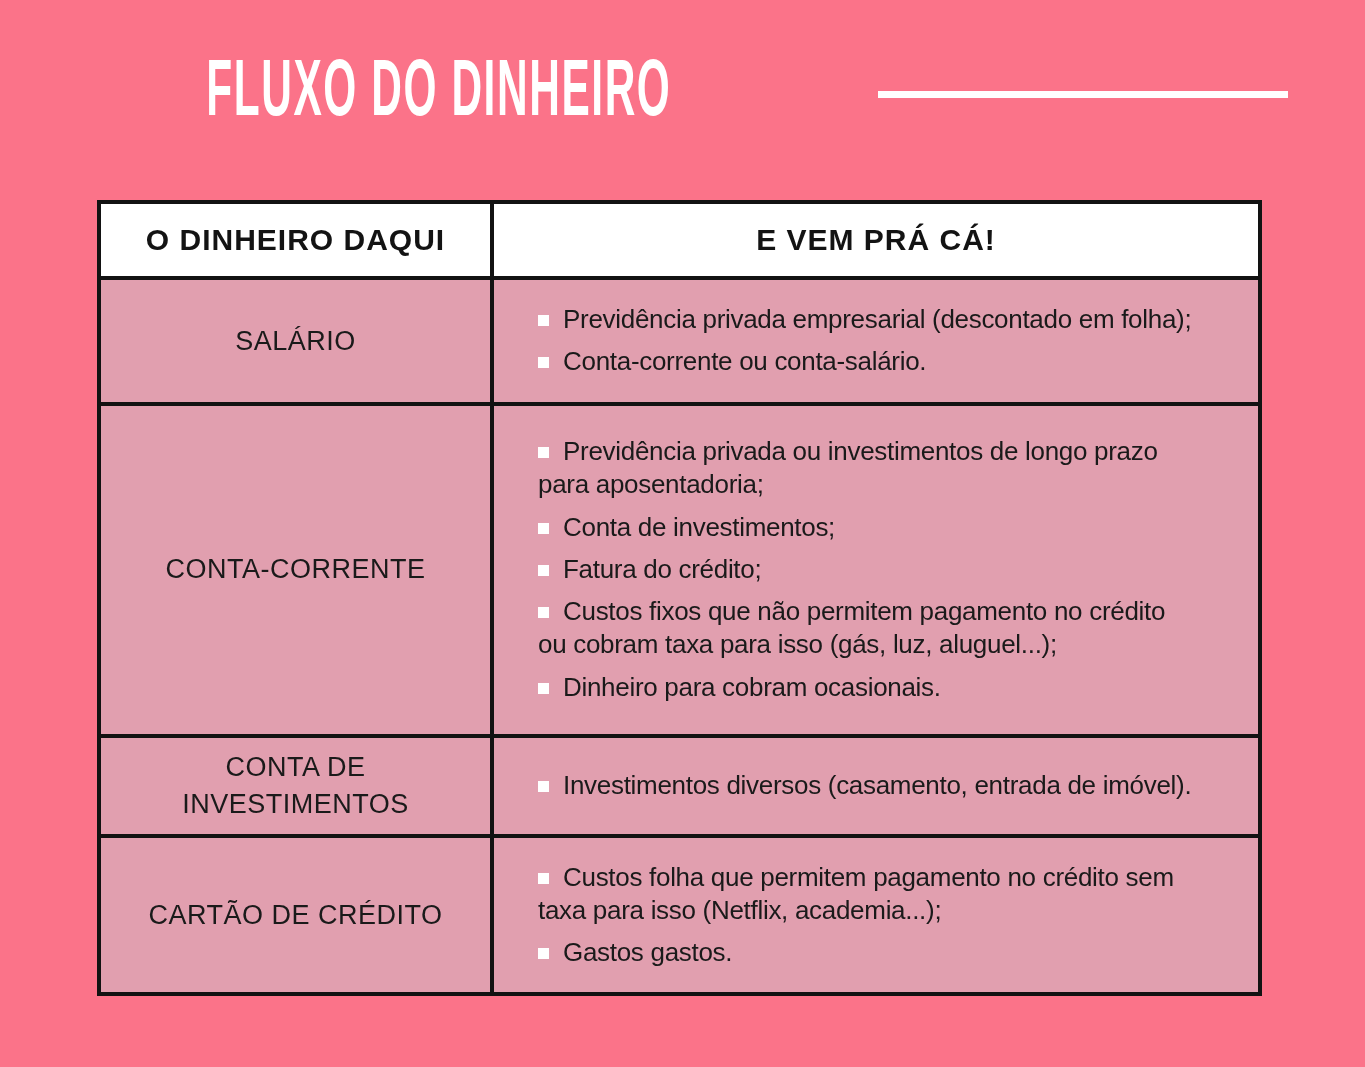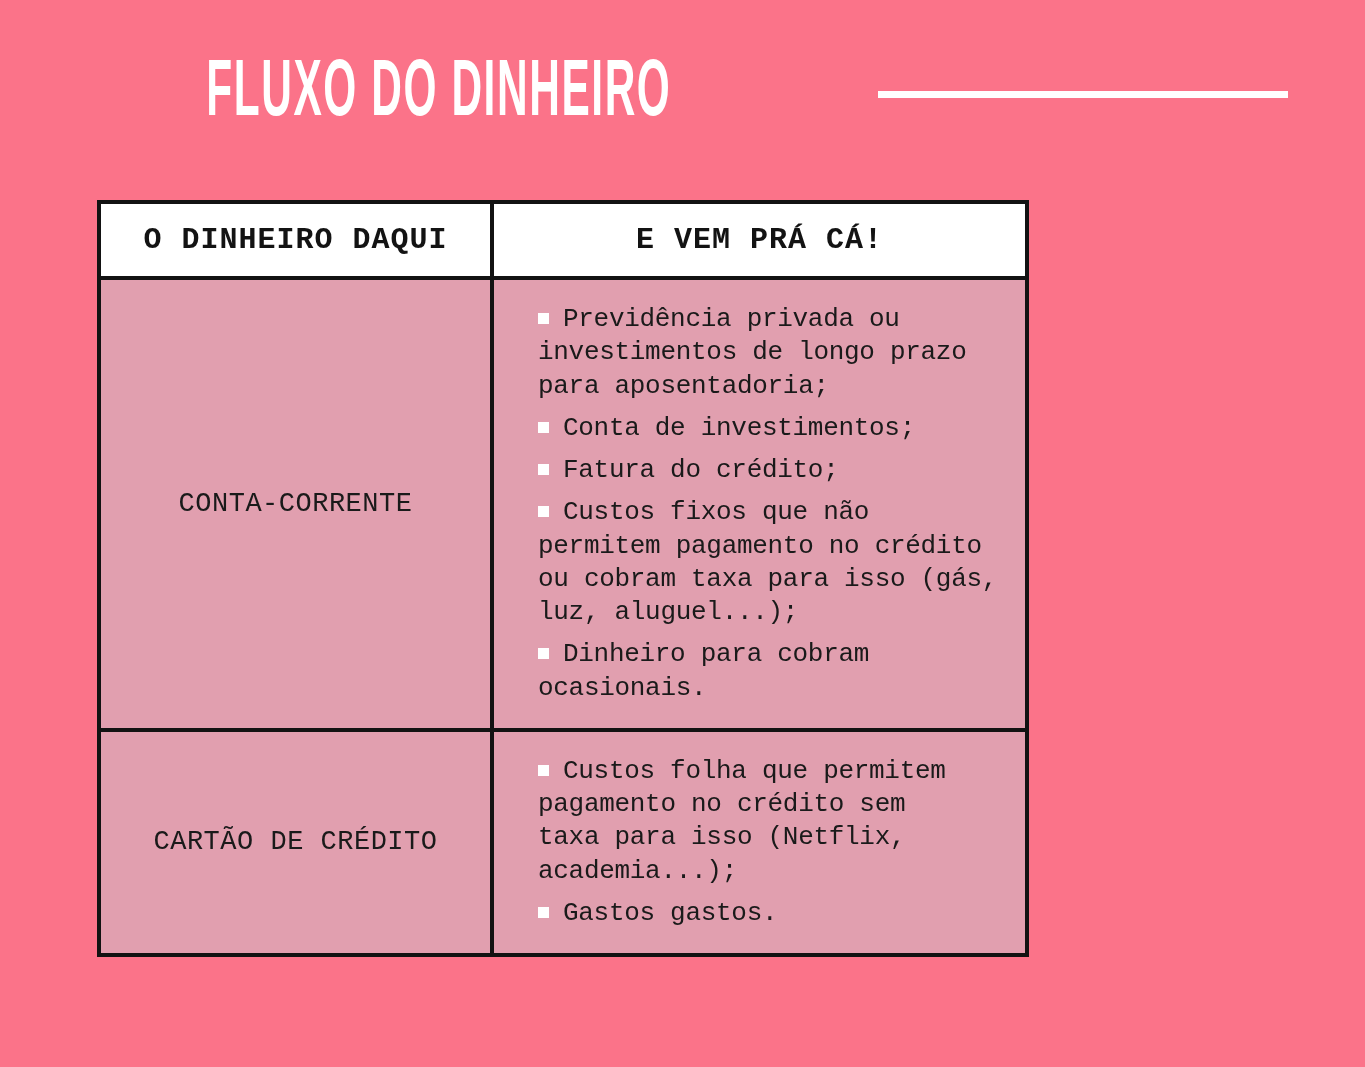--- a/index.html
+++ b/index.html
@@ -27,23 +27,22 @@
     transform-origin: center;
   }
   .title-underline {
     width: 410px; height: 7px;
     background: #FFFFFF;
     margin-top: 13px;
   }
   table.flow {
     border-collapse: collapse;
     table-layout: fixed;
-    width: 932px;
+    width: 1165px;
     margin: 72px 0 0 97px;
-    font-family: Liberation Mono, monospace;
   }
   col.c1 { width: 393px; }
   table.flow th, table.flow td { border: 4px solid #121212; }
   thead tr { height: 76px; }
   th {
     background: #FFFFFF;
     color: #131313;
     font-size: 30px;
     font-weight: bold;
     letter-spacing: 1px;
@@ -97,34 +96,48 @@
       <col class="c1">
       <col class="c2">
     </colgroup>
   <thead>
     <tr>
       <th>O DINHEIRO DAQUI</th>
       <th>E VEM PRÁ CÁ!</th>
     </tr>
   </thead>
   <tbody>
+    <tr class="r0">
+      <td class="src">SALÁRIO</td>
+      <td class="dst">
+        <div class="bullet"><span class="sq"></span><span>Previdência privada empresarial (descontado em folha);</span></div>
+        <div class="bullet"><span class="sq"></span><span>Conta-corrente ou conta-salário.</span></div>
+      </td>
+    </tr>
 
     <tr class="r1">
       <td class="src">CONTA-CORRENTE</td>
       <td class="dst">
         <div class="bullet"><span class="sq"></span><span>Previdência privada ou investimentos de longo prazo
 para aposentadoria;</span></div>
         <div class="bullet"><span class="sq"></span><span>Conta de investimentos;</span></div>
         <div class="bullet"><span class="sq"></span><span>Fatura do crédito;</span></div>
         <div class="bullet"><span class="sq"></span><span>Custos fixos que não permitem pagamento no crédito
 ou cobram taxa para isso (gás, luz, aluguel...);</span></div>
         <div class="bullet"><span class="sq"></span><span>Dinheiro para cobram ocasionais.</span></div>
       </td>
     </tr>
 
+    <tr class="r2">
+      <td class="src">CONTA DE
+INVESTIMENTOS</td>
+      <td class="dst">
+        <div class="bullet"><span class="sq"></span><span>Investimentos diversos (casamento, entrada de imóvel).</span></div>
+      </td>
+    </tr>
 
     <tr class="r3">
       <td class="src">CARTÃO DE CRÉDITO</td>
       <td class="dst">
         <div class="bullet"><span class="sq"></span><span>Custos folha que permitem pagamento no crédito sem
 taxa para isso (Netflix, academia...);</span></div>
         <div class="bullet"><span class="sq"></span><span>Gastos gastos.</span></div>
       </td>
     </tr>
   </tbody>

